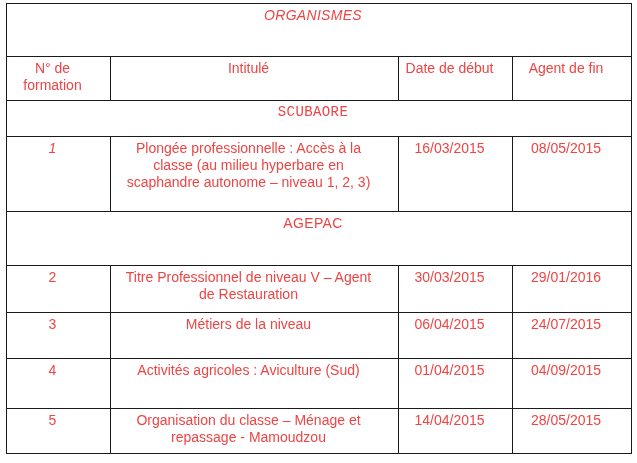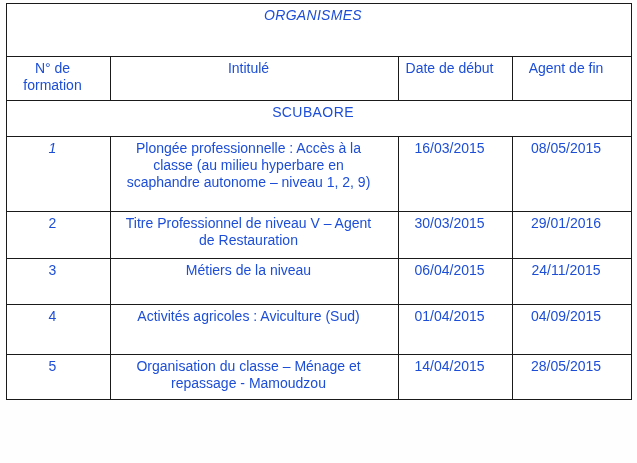--- a/index.html
+++ b/index.html
@@ -23,21 +23,21 @@
     table-layout: fixed;
     background: #ffffff;
   }
   table.doc-table td, table.doc-table th {
     border: 1.5px solid #1a1a1a;
     vertical-align: top;
     text-align: center;
     font-size: 14px;
     line-height: 1.22;
     padding: 3px 14px 2px 2px;
-    color: #1d4ed8;
+    color: #ef4444;
     font-weight: normal;
   }
   .title-row td {
     height: 53px;
     font-weight: bold;
     font-style: italic;
     font-size: 14.5px;
     letter-spacing: 0.3px;
   }
   .header-row th {
@@ -46,21 +46,21 @@
     font-size: 14px;
     margin-left: 16px;
   }
   .header-row th .hdr-wrap { display: inline-block; max-width: 88px; }
   .header-row th .hdr-wide { display: inline-block; max-width: 100%; }
   .section-row td {
     font-weight: bold;
     font-size: 14.5px;
     letter-spacing: 0.4px;
   }
-  .section-scubaore td { height: 36px; }
+  .section-scubaore td { height: 36px; font-family: Liberation Mono, monospace; }
   .section-agepac td { height: 54px; }
   .data-row .cell-title .wrap { display: inline-block; max-width: 246px; }
   .row-1 td { height: 75px; }
   .row-2 td { height: 47px; }
   .row-3 td { height: 46px; }
   .row-4 td { height: 50px; }
   .row-5 td { height: 45px; }
   .num-italic { font-style: italic; }
 </style>
 </head>
@@ -86,38 +86,41 @@
       <th><span class="hdr-wrap">Date de début</span></th>
       <th><span class="hdr-wide">Agent de fin</span></th>
     </tr>
 
     <tr class="section-row section-scubaore">
       <td colspan="4">SCUBAORE</td>
     </tr>
 
     <tr class="data-row row-1">
       <td class="num-italic">1</td>
-      <td class="cell-title"><span class="wrap">Plongée professionnelle : Accès à la classe (au milieu hyperbare en scaphandre autonome – niveau 1, 2, 9)</span></td>
+      <td class="cell-title"><span class="wrap">Plongée professionnelle : Accès à la classe (au milieu hyperbare en scaphandre autonome – niveau 1, 2, 3)</span></td>
       <td>16/03/2015</td>
       <td>08/05/2015</td>
     </tr>
 
+    <tr class="section-row section-agepac">
+      <td colspan="4">AGEPAC</td>
+    </tr>
 
     <tr class="data-row row-2">
       <td>2</td>
       <td class="cell-title"><span class="wrap">Titre Professionnel de niveau V – Agent de Restauration</span></td>
       <td>30/03/2015</td>
       <td>29/01/2016</td>
     </tr>
 
     <tr class="data-row row-3">
       <td>3</td>
       <td class="cell-title"><span class="wrap">Métiers de la niveau</span></td>
       <td>06/04/2015</td>
-      <td>24/11/2015</td>
+      <td>24/07/2015</td>
     </tr>
 
     <tr class="data-row row-4">
       <td>4</td>
       <td class="cell-title"><span class="wrap">Activités agricoles : Aviculture (Sud)</span></td>
       <td>01/04/2015</td>
       <td>04/09/2015</td>
     </tr>
 
     <tr class="data-row row-5">

